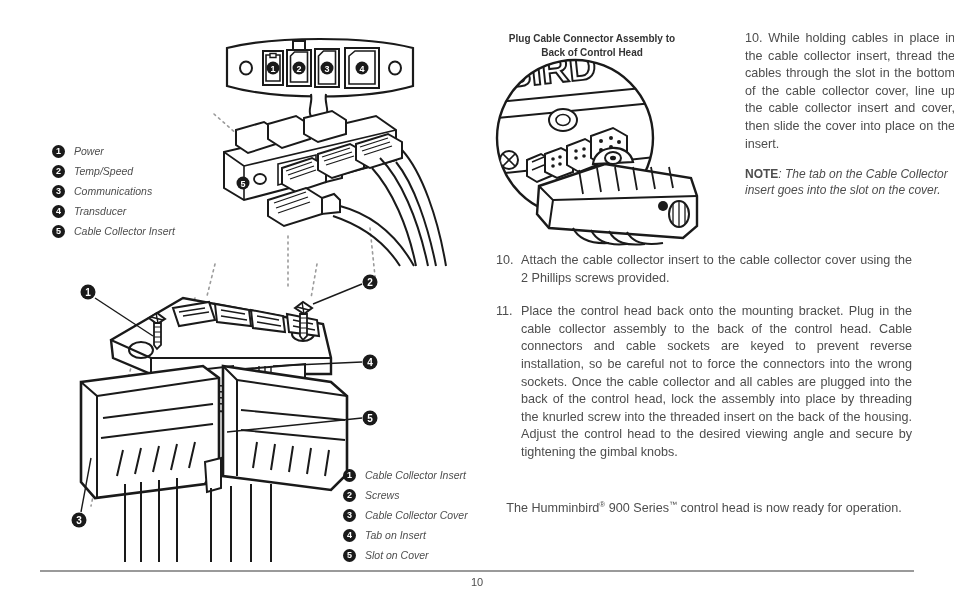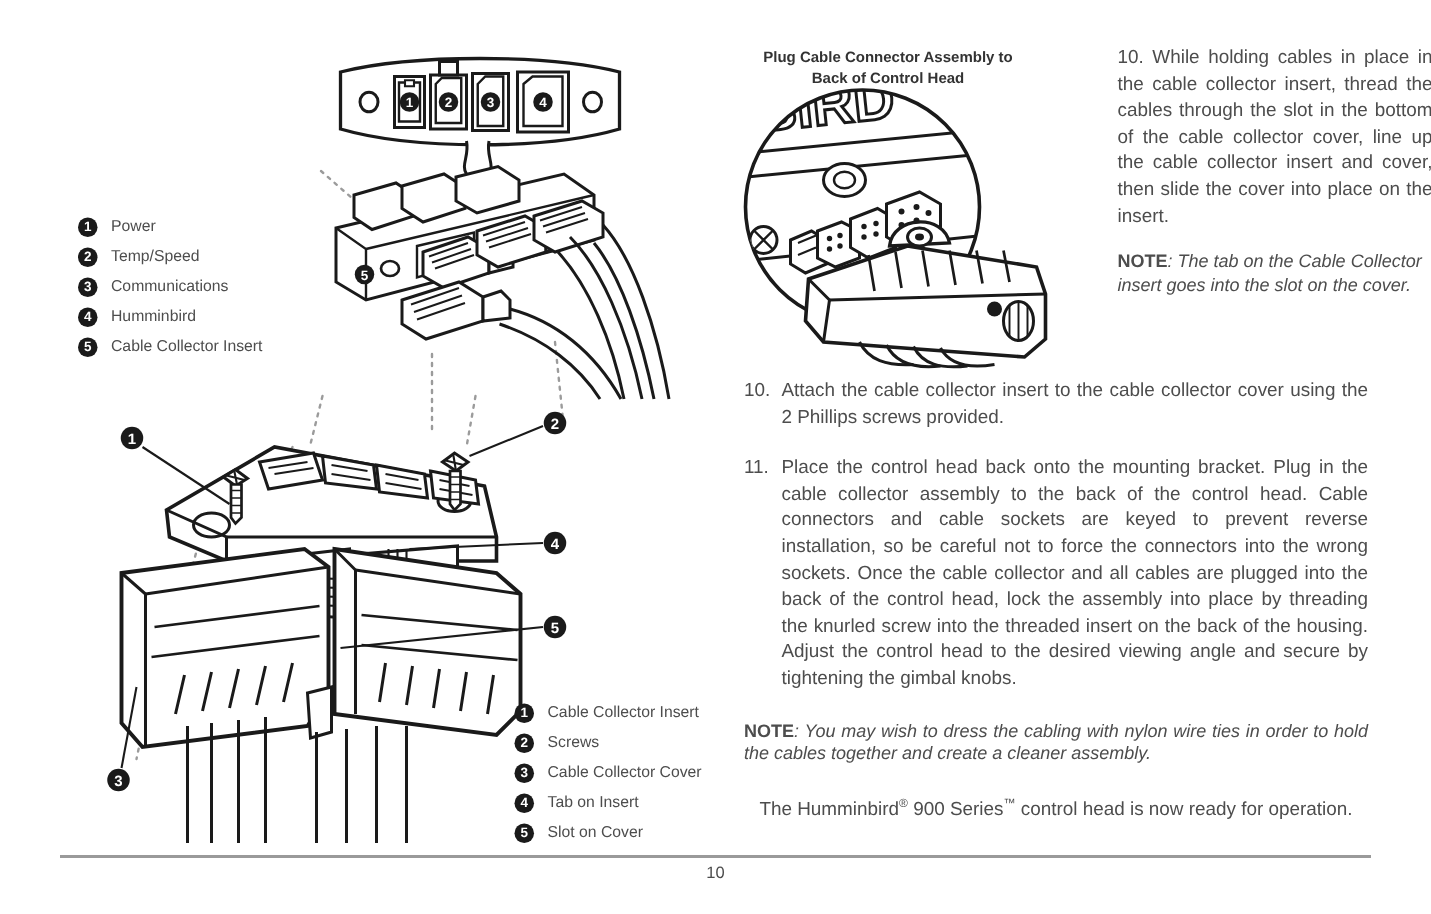--- a/index.html
+++ b/index.html
@@ -38,20 +38,21 @@
     color: #ffffff;
     font-size: 9px;
     line-height: 13px;
     text-align: center;
     font-weight: bold;
     flex: 0 0 auto;
     margin-right: 9px;
     font-family: "Liberation Sans", sans-serif;
   }
   .legend-label {
+    font-style: italic;
     font-size: 10.5px;
     color: #4d4d4d;
     line-height: 13px;
     white-space: nowrap;
   }
 
   
   .caption-title {
     position: absolute;
     text-align: center;
@@ -239,21 +240,21 @@
     <div class="legend-row">
       <div class="bullet">2</div>
       <div class="legend-label">Temp/Speed</div>
     </div>
     <div class="legend-row">
       <div class="bullet">3</div>
       <div class="legend-label">Communications</div>
     </div>
     <div class="legend-row">
       <div class="bullet">4</div>
-      <div class="legend-label">Humminbird</div>
+      <div class="legend-label">Transducer</div>
     </div>
     <div class="legend-row">
       <div class="bullet">5</div>
       <div class="legend-label">Cable Collector Insert</div>
     </div>
   </div>
 
   <div class="illus" style="left:55px; top:262px; width:340px; height:300px;">
     <svg width="340" height="300" viewBox="0 0 340 300">
 
@@ -490,23 +491,20 @@
 
     <div style="height:16px;"></div>
 
     <div class="num-item">
       <span class="num">11.</span>
       <span>Place the control head back onto the mounting bracket. Plug in the cable collector assembly to the back of the control head. Cable connectors and cable sockets are keyed to prevent reverse installation, so be careful not to force the connectors into the wrong sockets. Once the cable collector and all cables are plugged into the back of the control head, lock the assembly into place by threading the knurled screw into the threaded insert on the back of the housing. Adjust the control head to the desired viewing angle and secure by tightening the gimbal knobs.</span>
     </div>
 
     <div style="height:18px;"></div>
 
-    <p class="note" style="text-align:justify;">
-      <b>NOTE</b><span>: You may wish to dress the cabling with nylon wire ties in order to hold the cables together and create a cleaner assembly.</span>
-    </p>
 
     <div style="height:16px;"></div>
 
     <p class="para" style="text-align:center;">
       <span>The Humminbird</span><sup style="font-size:8px;">®</sup><span> 900 Series</span><sup style="font-size:8px;">™</sup><span> control head is now ready for operation.</span>
     </p>
   </div>
 
   <div class="footer-rule"></div>
   <div class="page-num">10</div>

